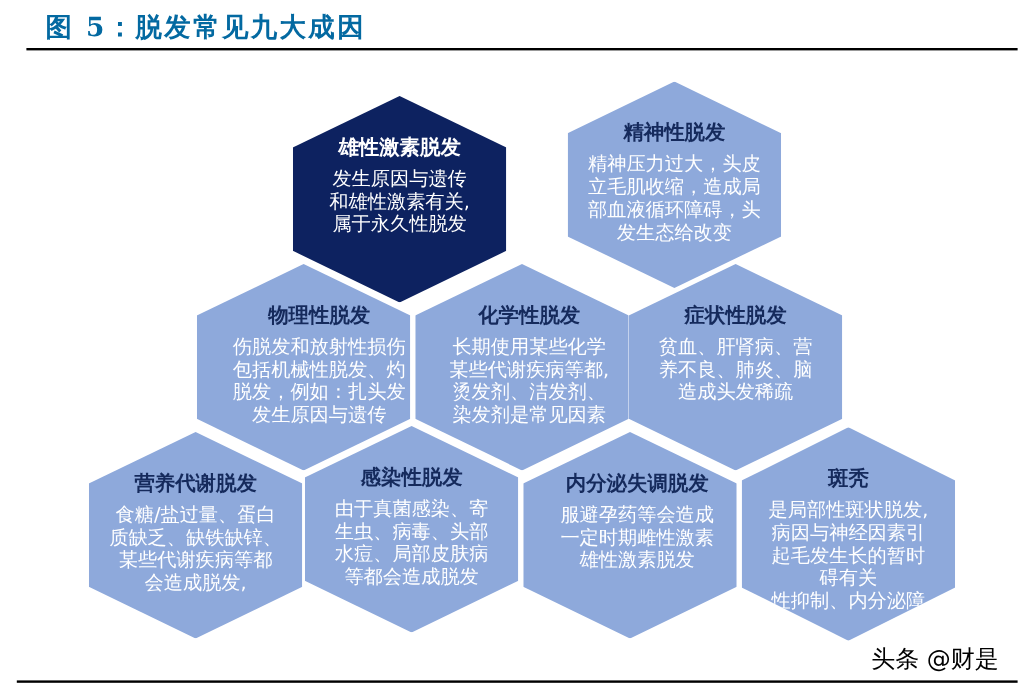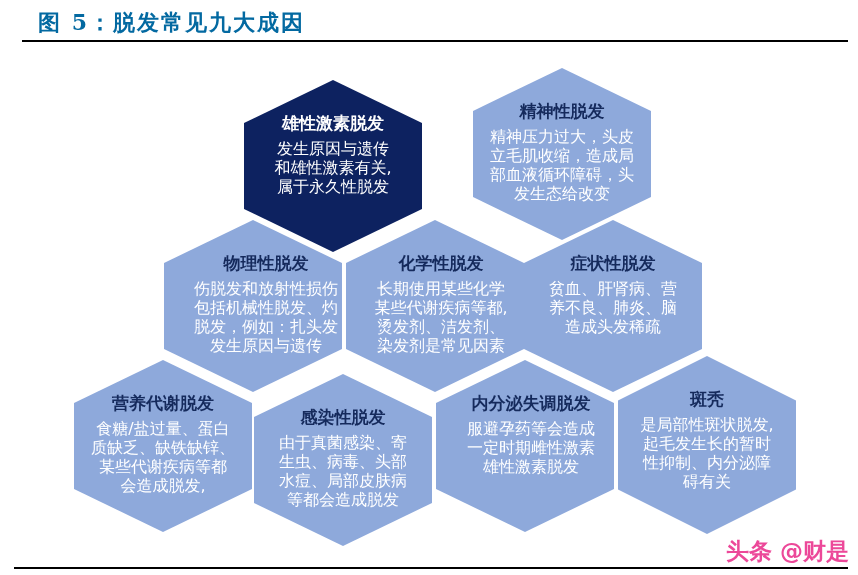--- a/index.html
+++ b/index.html
@@ -6,21 +6,21 @@
     body { width: 858px; height: 575px; position: relative; overflow: hidden; font-family: "DejaVu Sans", sans-serif; }
     .title { position: absolute; left: 38px; top: 8px; font-size: 22px; font-weight: bold; color: #0369a1; letter-spacing: 2px; font-family: "DejaVu Serif", serif; }
     .rule-top2 { position: absolute; left: 22px; top: 40px; width: 826px; height: 2px; background: #000; }
     .rule-bottom { position: absolute; left: 14px; top: 567px; width: 834px; height: 2px; background: #000; }
     .hex { position: absolute; width: 178px; height: 172px; clip-path: polygon(50% 0%, 100% 25%, 100% 75%, 50% 100%, 0% 75%, 0% 25%); display: flex; flex-direction: column; align-items: center; text-align: center; box-sizing: border-box; padding-top: 32px; }
     .hex.light { background: #8ea9db; }
     .hex.dark { background: #0d2260; }
     .hex-title { font-size: 17px; font-weight: bold; color: #152a5c; line-height: 22px; margin-bottom: 5px; }
     .hex.dark .hex-title { color: #ffffff; }
     .hex-body { font-size: 16px; color: #ffffff; line-height: 19px; width: 150px; }
-    .watermark { position: absolute; left: 726px; top: 536px; font-size: 23px; color: #ec4899; font-weight: bold; }
+    .watermark { position: absolute; left: 726px; top: 536px; font-size: 20px; color: #000000; }
   </style>
 </head>
 <body>
 
 <div class="title">图 5：脱发常见九大成因</div>
 <div class="rule-top2"></div>
 
 <div class="hex dark" style="left:244px; top:80px;">
   <div class="hex-title">雄性激素脱发</div>
   <div class="hex-body">
@@ -68,41 +68,42 @@
 
 <div class="hex light" style="left:74px; top:360px;">
   <div class="hex-title">营养代谢脱发</div>
   <div class="hex-body">
     <div>食糖/盐过量、蛋白</div>
     <div>质缺乏、缺铁缺锌、</div>
     <div>某些代谢疾病等都</div>
     <div>会造成脱发,</div>
   </div>
 </div>
-<div class="hex light" style="left:254px; top:374px;">
+<div class="hex light" style="left:254px; top:355px;">
   <div class="hex-title">感染性脱发</div>
   <div class="hex-body">
     <div>由于真菌感染、寄</div>
     <div>生虫、病毒、头部</div>
     <div>水痘、局部皮肤病</div>
     <div>等都会造成脱发</div>
   </div>
 </div>
 <div class="hex light" style="left:436px; top:360px;padding-left:12px;">
   <div class="hex-title">内分泌失调脱发</div>
   <div class="hex-body">
     <div>服避孕药等会造成</div>
     <div>一定时期雌性激素</div>
     <div>雄性激素脱发</div>
   </div>
 </div>
 <div class="hex light" style="left:618px; top:356px; height:178px;">
   <div class="hex-title">斑秃</div>
   <div class="hex-body">
     <div>是局部性斑状脱发,</div>
+    <div>病因与神经因素引</div>
     <div>起毛发生长的暂时</div>
+    <div>碍有关</div>
     <div>性抑制、内分泌障</div>
-    <div>碍有关</div>
   </div>
 </div>
 
 <div class="watermark">头条 @财是</div>
 <div class="rule-bottom"></div>
 
 </body></html>

